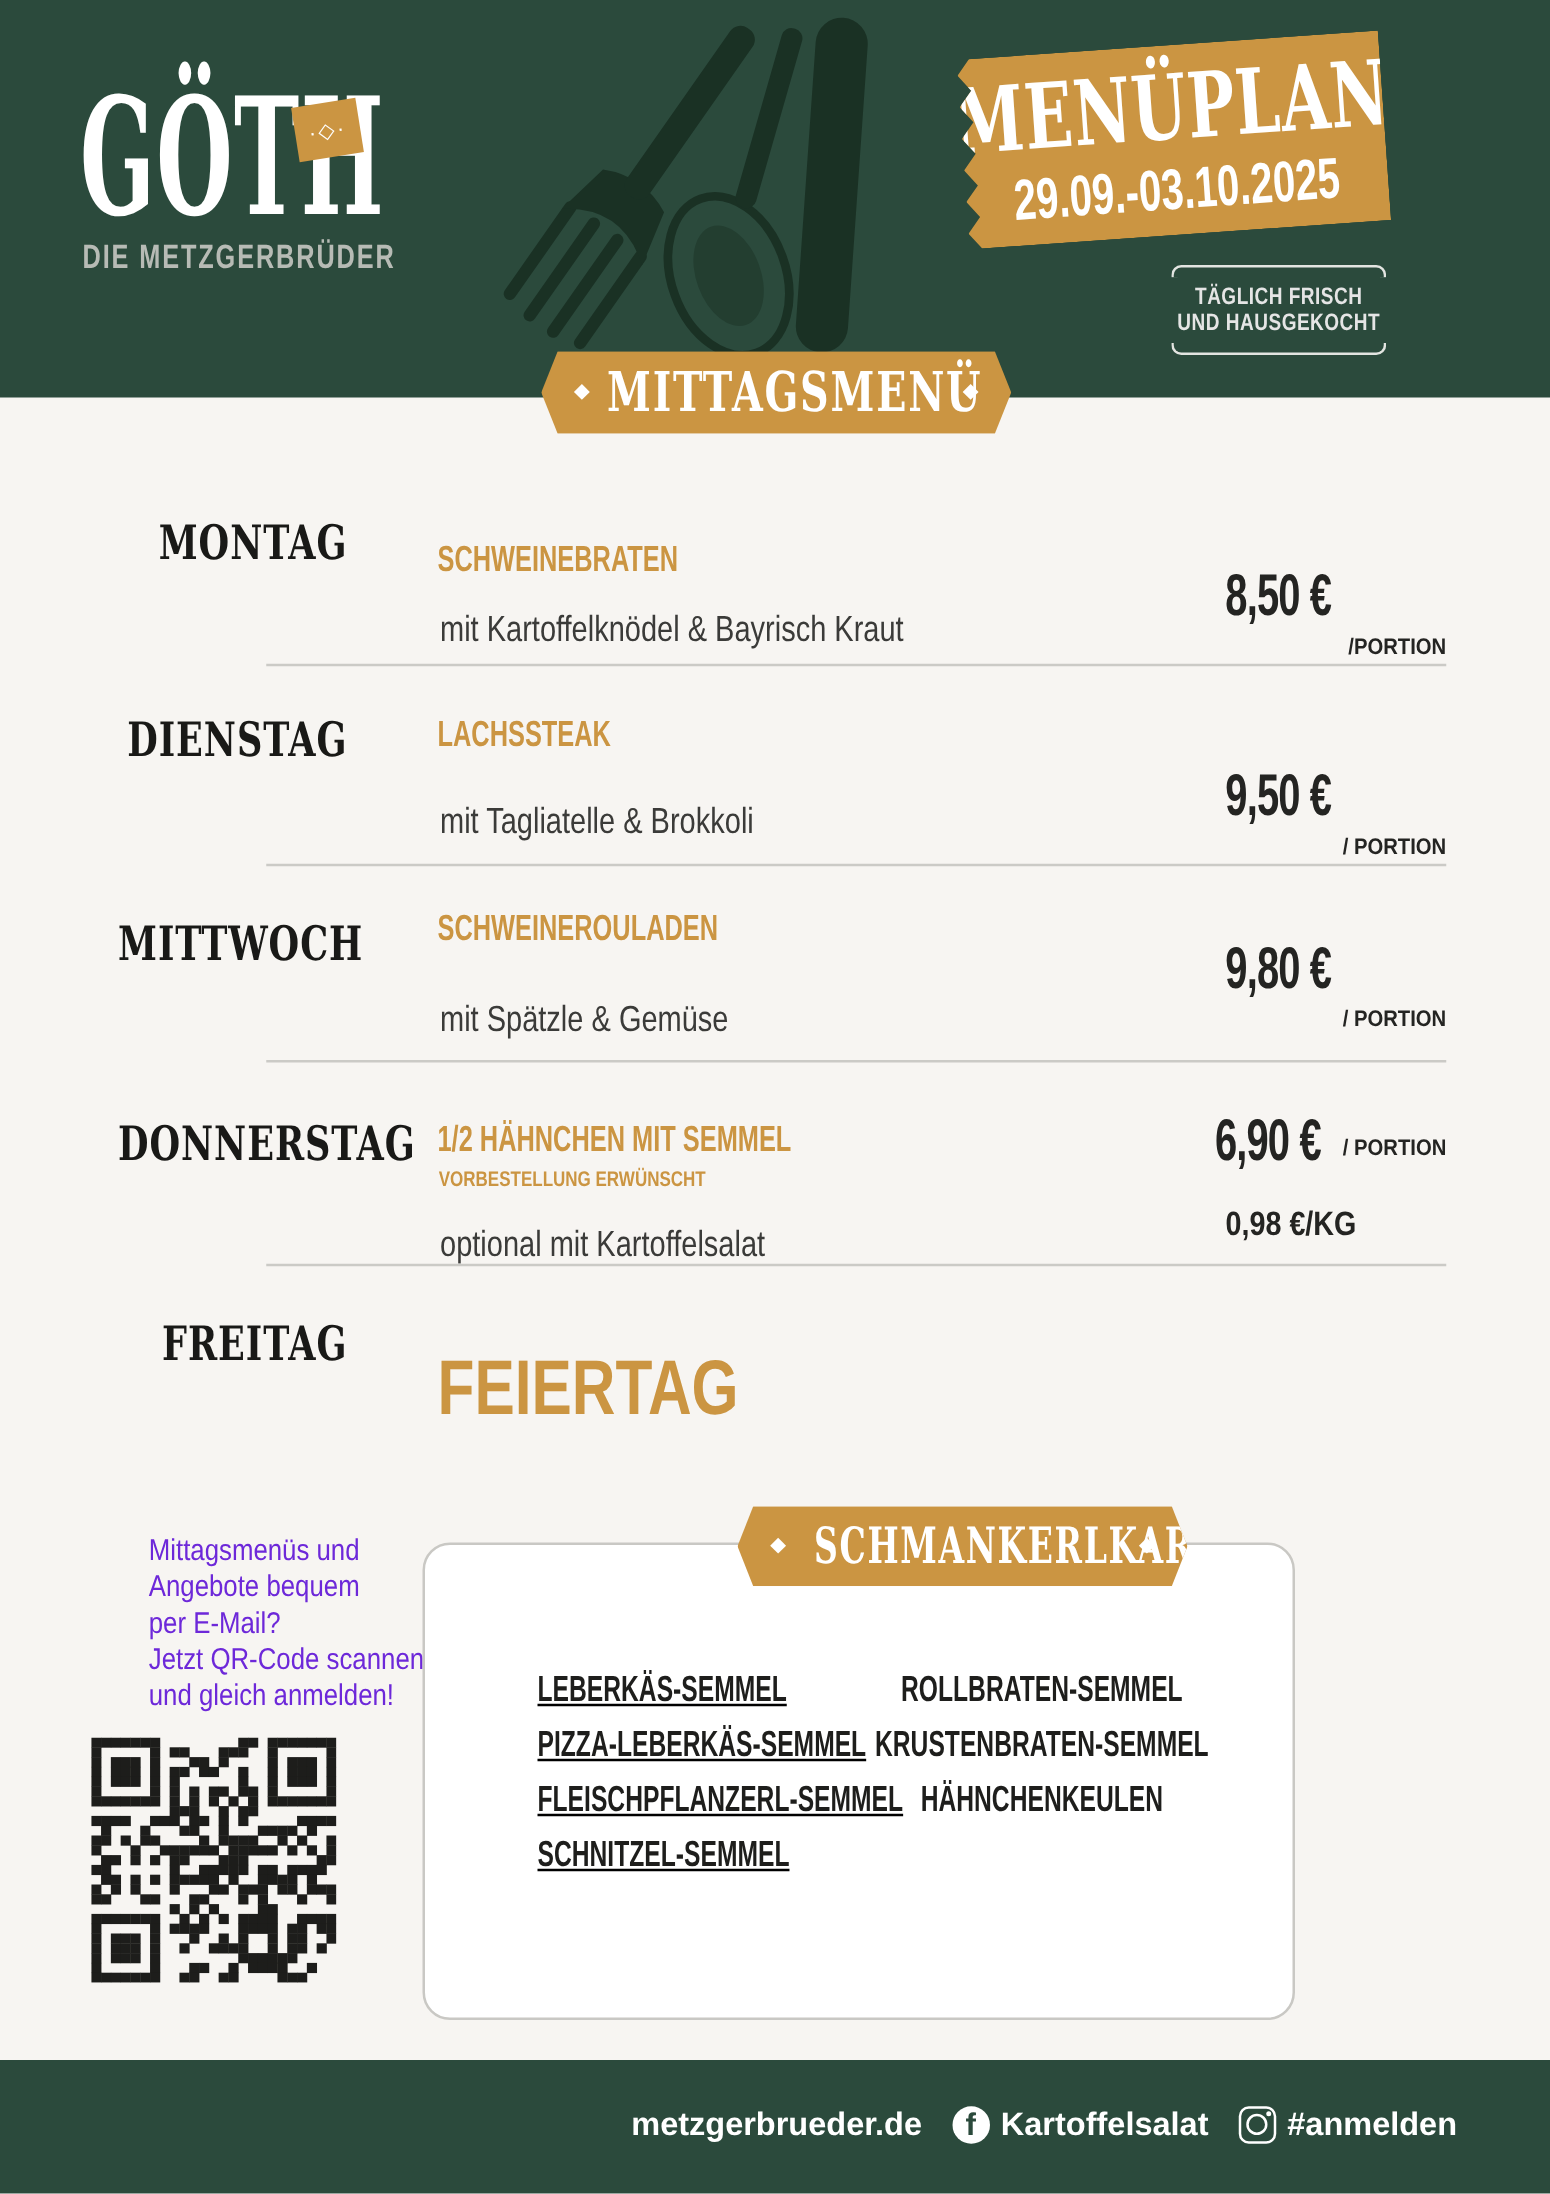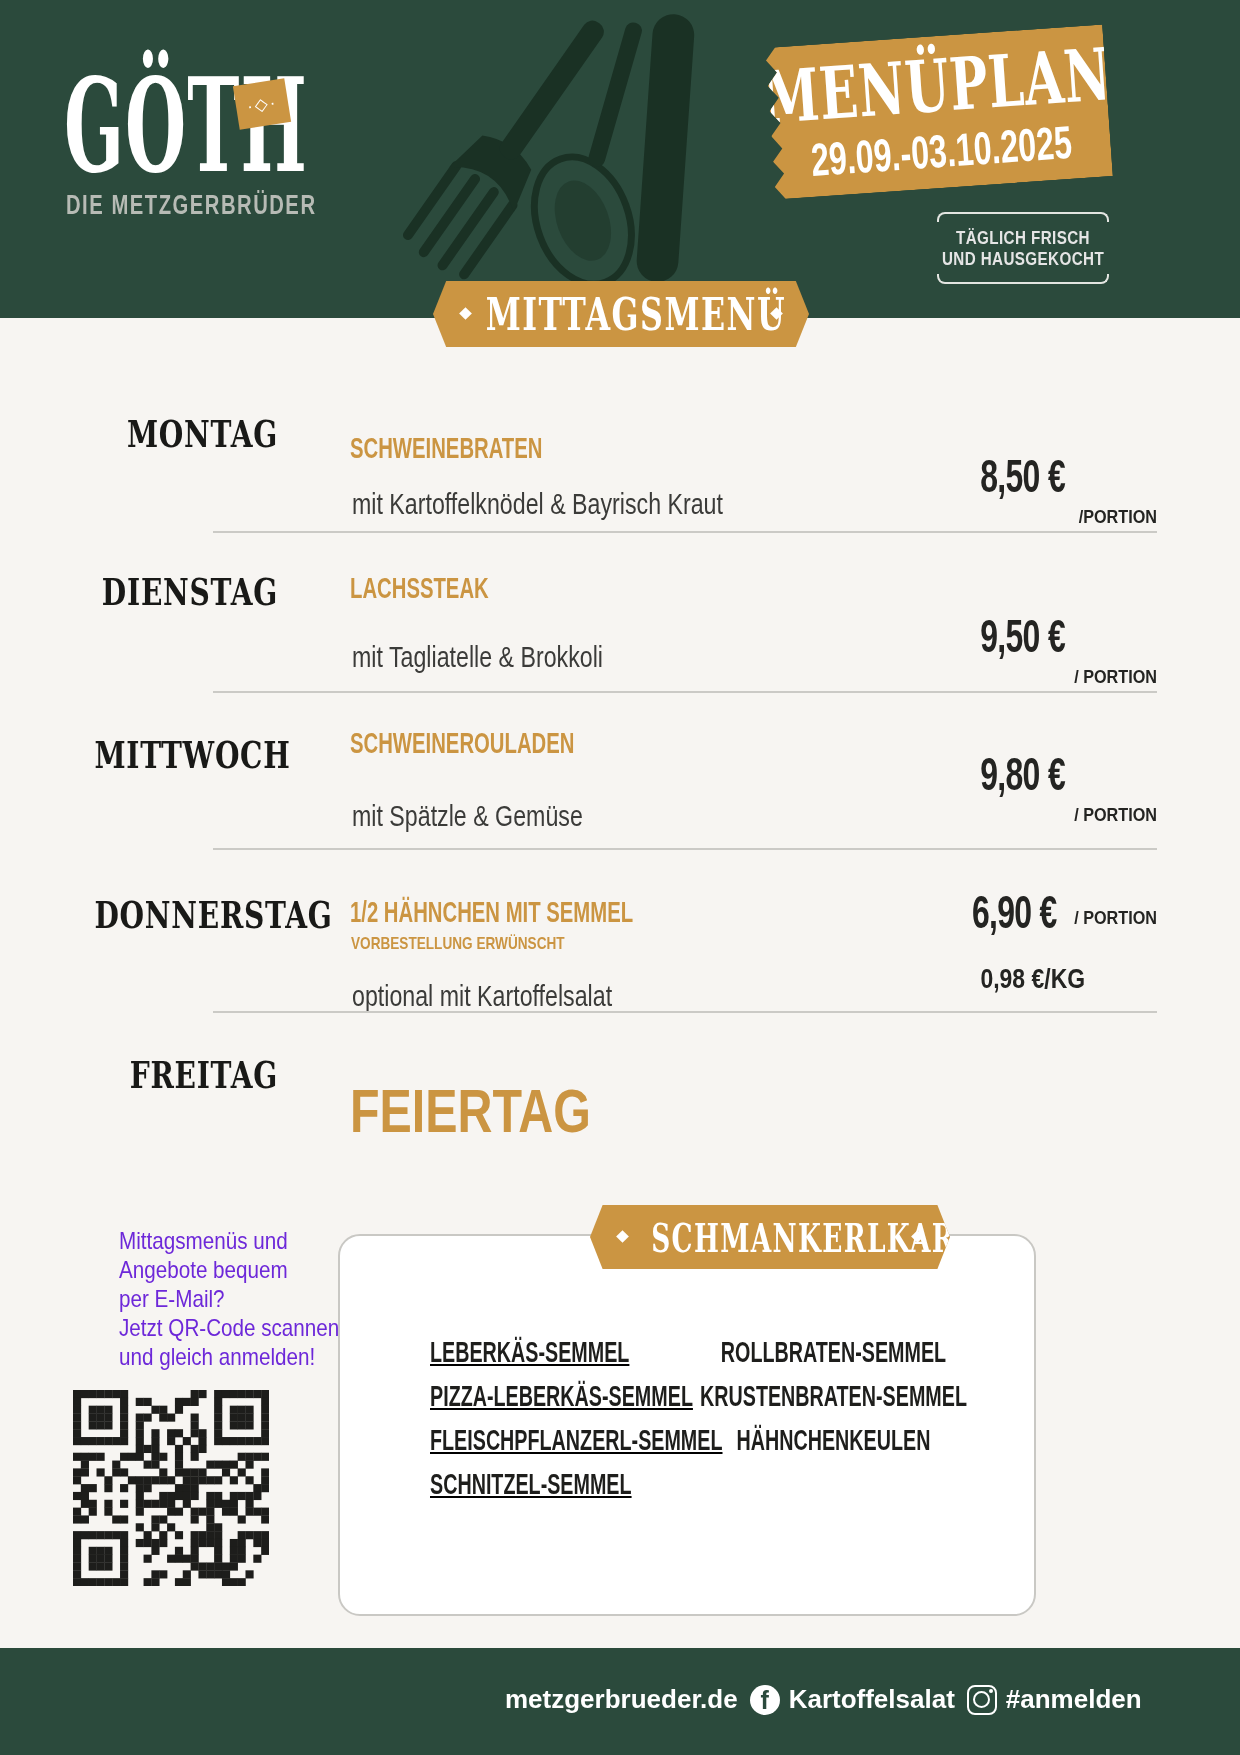--- a/index.html
+++ b/index.html
@@ -87,21 +87,21 @@
   
   .card{position:absolute;left:338px;top:1234px;width:694px;height:378px;background:#fff;
         border:2px solid #c9c8c4;border-radius:22px;}
   .items-a{position:absolute;left:430px;top:1330px;text-decoration:underline;}
   .items-b{position:absolute;left:700px;top:1330px;text-align:center;}
   .item{height:44px;line-height:44px;font-weight:700;font-size:29px;color:#1e1e1c;
         transform:scaleX(.68);transform-origin:0 50%;white-space:nowrap;}
 
   
   .footer{position:absolute;left:0;right:0;top:1648px;height:107px;background:var(--c-green,#2b4a3c);}
-  .footer-row{position:absolute;left:505px;top:36px;display:flex;align-items:center;gap:12px;
+  .footer-row{position:absolute;left:505px;top:36px;display:flex;align-items:center;gap:24px;
               color:#fff;font-size:26px;font-weight:600;white-space:nowrap;}
   .social{display:flex;align-items:center;gap:9px;}
   .fb-icon{width:30px;height:30px;border-radius:50%;background:#fff;color:var(--c-green,#2b4a3c);
            display:flex;align-items:flex-end;justify-content:center;font-weight:700;font-size:25px;
            line-height:30px;overflow:hidden;}
   .ig-icon{width:26px;height:26px;border:2.5px solid #fff;border-radius:8px;position:relative;}
   .ig-icon::before{content:"";position:absolute;inset:4.5px;border:2.5px solid #fff;border-radius:50%;}
   .ig-icon::after{content:"";position:absolute;top:2px;right:2px;width:4px;height:4px;background:#fff;border-radius:50%;}
 </style>
 </head>

